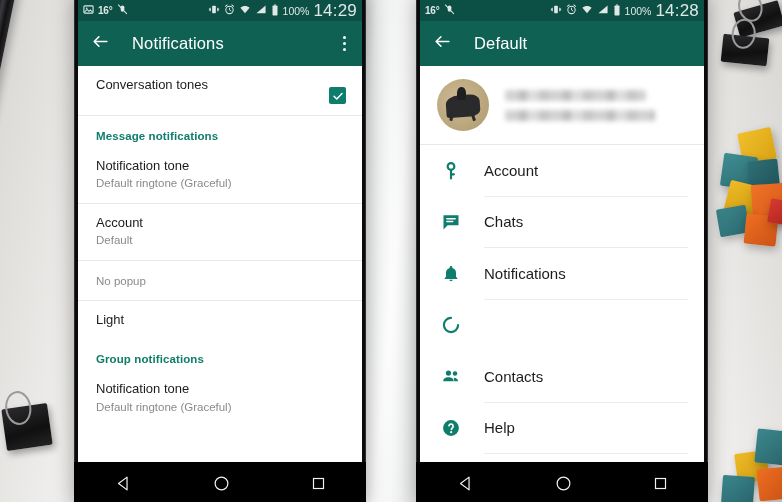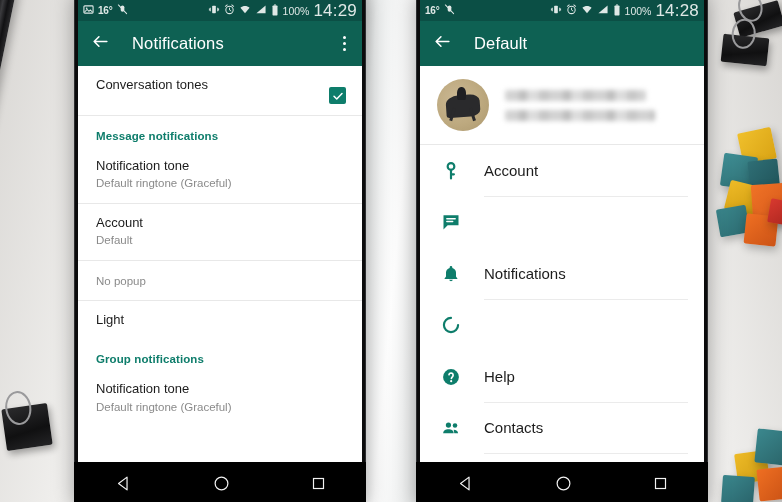--- a/index.html
+++ b/index.html
@@ -453,61 +453,62 @@
         <span class="slabel">Account</span>
       </div>
 
       <div class="srow">
         <span class="sico">
           <svg width="20" height="20" viewBox="0 0 24 24">
               <path d="M3 4h18v12H8l-5 5V4z" fill="#0e7d6b"></path>
               <path d="M7 8h10M7 11.5h7" stroke="#fff" stroke-width="1.8" stroke-linecap="round"></path>
             </svg>
         </span>
+        <span class="slabel">Chats</span>
       </div>
 
       <div class="srow">
         <span class="sico">
           <svg width="20" height="20" viewBox="0 0 24 24">
               <path d="M12 2.5a1.6 1.6 0 011.6 1.6v.6A6 6 0 0118 10.3V15l2 3H4l2-3v-4.7a6 6 0 014.4-5.6v-.6A1.6 1.6 0 0112 2.5z" fill="#0e7d6b"></path>
               <path d="M9.8 19a2.3 2.3 0 004.4 0z" fill="#0e7d6b"></path>
             </svg>
         </span>
         <span class="slabel">Notifications</span>
       </div>
 
       <div class="srow">
         <span class="sico">
           <svg width="20" height="20" viewBox="0 0 24 24">
               <path d="M12 3.5a8.5 8.5 0 108.5 8.5" fill="none" stroke="#0e7d6b" stroke-width="2.6" stroke-linecap="round"></path>
             </svg>
         </span>
-      </div>
-
-      <div class="srow">
-        <span class="sico">
-          <svg width="20" height="20" viewBox="0 0 24 24">
-              <circle cx="12" cy="12" r="9.5" fill="#0e7d6b"></circle>
-              <path d="M9.6 9.3a2.5 2.5 0 114.3 2.2c-.9.8-1.4 1.3-1.4 2.3" fill="none" stroke="#fff" stroke-width="2" stroke-linecap="round"></path>
-              <circle cx="12.2" cy="17" r="1.3" fill="#fff"></circle>
-            </svg>
-        </span>
-        <span class="slabel">Help</span>
       </div>
 
       <div class="srow">
         <span class="sico">
           <svg width="21" height="21" viewBox="0 0 24 24">
               <circle cx="8.5" cy="8" r="3" fill="#0e7d6b"></circle>
               <circle cx="16" cy="8.5" r="2.6" fill="#0e7d6b"></circle>
               <path d="M2.5 17.5c0-3 2.7-4.6 6-4.6s6 1.6 6 4.6z" fill="#0e7d6b"></path>
               <path d="M14.5 13.4c2.8 0 5 1.5 5 4.1h-4.3z" fill="#0e7d6b"></path>
             </svg>
         </span>
         <span class="slabel">Contacts</span>
+      </div>
+
+      <div class="srow">
+        <span class="sico">
+          <svg width="20" height="20" viewBox="0 0 24 24">
+              <circle cx="12" cy="12" r="9.5" fill="#0e7d6b"></circle>
+              <path d="M9.6 9.3a2.5 2.5 0 114.3 2.2c-.9.8-1.4 1.3-1.4 2.3" fill="none" stroke="#fff" stroke-width="2" stroke-linecap="round"></path>
+              <circle cx="12.2" cy="17" r="1.3" fill="#fff"></circle>
+            </svg>
+        </span>
+        <span class="slabel">Help</span>
       </div>
 
     </div>
   </div>
 
   <div class="navbar">
     <span class="nav-ico">
       <svg width="17" height="17" viewBox="0 0 24 24">
           <path d="M17 3L5 12l12 9z" fill="none" stroke="#fff" stroke-width="1.7" stroke-linejoin="round"></path>
         </svg>

